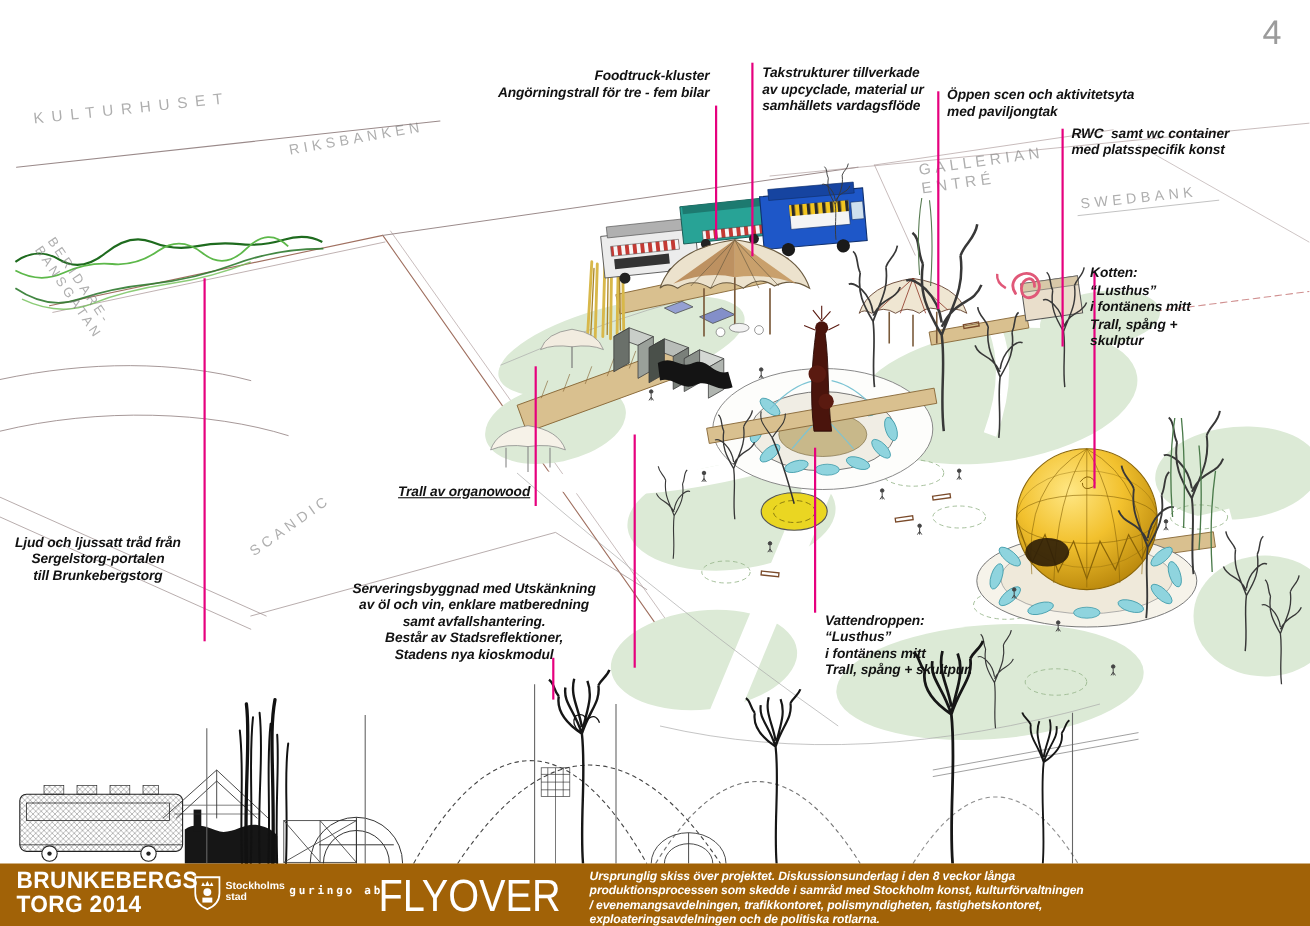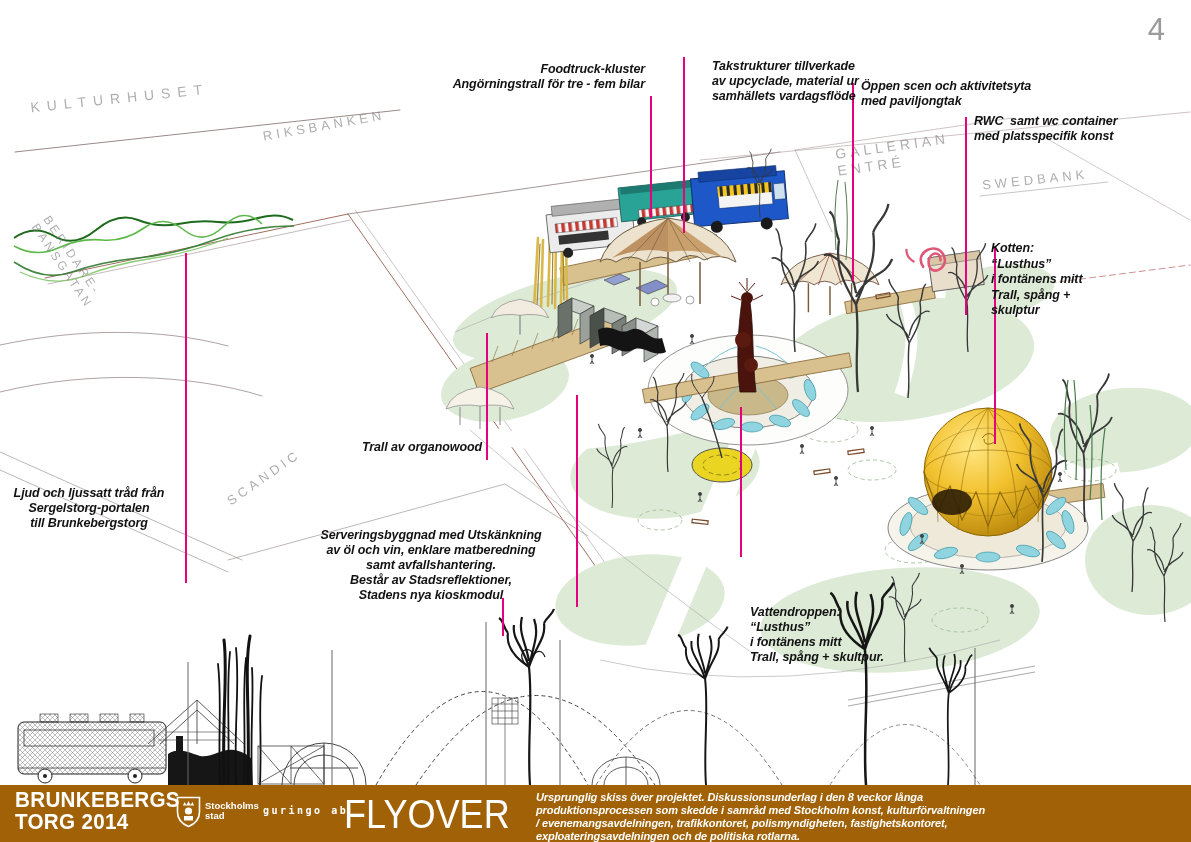--- a/index.html
+++ b/index.html
@@ -5,28 +5,28 @@
   html,body{margin:0;padding:0;background:#e8e8e8;}
   .canvas{position:relative;width:1191px;height:842px;background:#ffffff;overflow:hidden;
           font-family:"Liberation Sans",sans-serif;}
   svg.sketch{position:absolute;left:0;top:0;}
   .pagenum{position:absolute;top:12px;right:26px;font-size:31px;color:#9b9b9b;font-weight:400;}
   
   .ann{position:absolute;font-style:italic;font-weight:600;font-size:12.5px;line-height:15px;
        color:#121212;white-space:pre-wrap;letter-spacing:-0.1px;}
   .ra{text-align:right;}
   .a1{left:395px;top:62px;width:250px;}
-  .a2{left:693px;top:59px;width:180px;margin-left:19px;}
+  .a2{left:693px;top:59px;width:180px;}
   .a3{left:861px;top:79px;width:210px;}
   .a4{left:974px;top:114px;width:210px;}
   .a5{left:991px;top:241px;width:140px;line-height:15.5px;}
-  .a6{left:302px;top:440px;width:180px;}
+  .a6{left:302px;top:440px;width:180px;text-decoration:underline;}
   .a7{left:0px;top:486px;width:178px;text-align:center;}
   .a8{left:295px;top:528px;width:272px;text-align:center;}
-  .a9{left:750px;top:557px;width:180px;margin-top:48px;}
+  .a9{left:750px;top:557px;width:180px;}
   
   .hw{position:absolute;color:#7d7d7d;opacity:.62;font-size:13px;letter-spacing:4px;
       white-space:pre-wrap;font-weight:400;}
   .hw0{left:30px;top:90px;transform:rotate(-6deg);font-size:14px;letter-spacing:7px;}
   .hw1{left:262px;top:118px;transform:rotate(-10deg);}
   .hw2{left:52px;top:213px;transform:rotate(56deg);transform-origin:left top;line-height:14px;letter-spacing:3px;font-size:12px;}
   .hw3{left:836px;top:138px;transform:rotate(-8deg);line-height:17px;font-size:14px;}
   .hw4{left:982px;top:172px;transform:rotate(-6deg);}
   .hw5{left:224px;top:496px;transform:rotate(-35deg);transform-origin:left top;}
   

